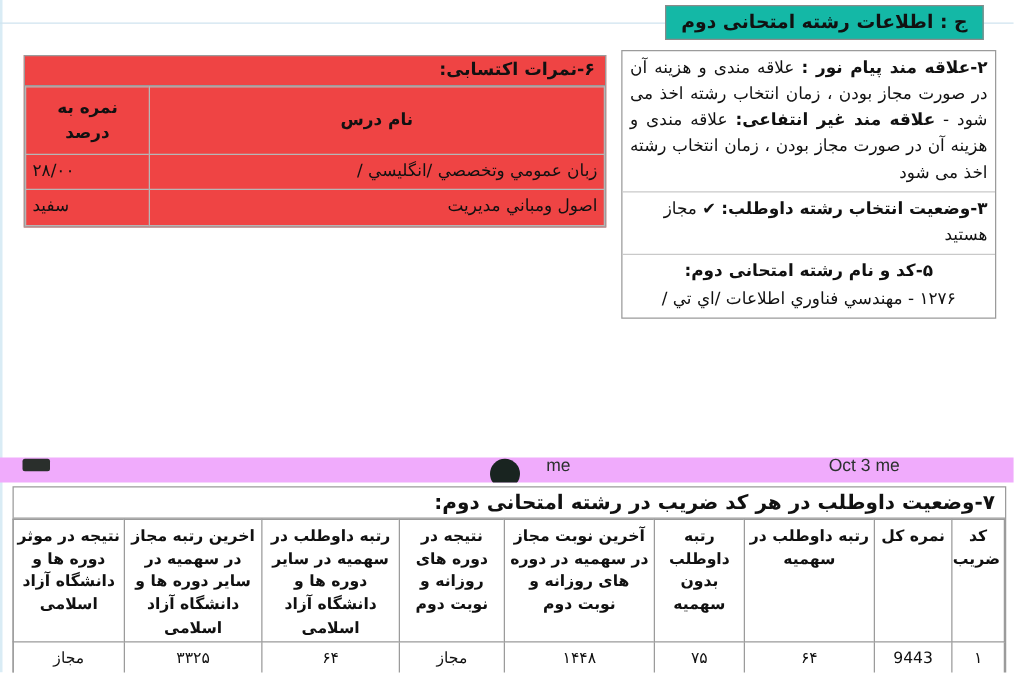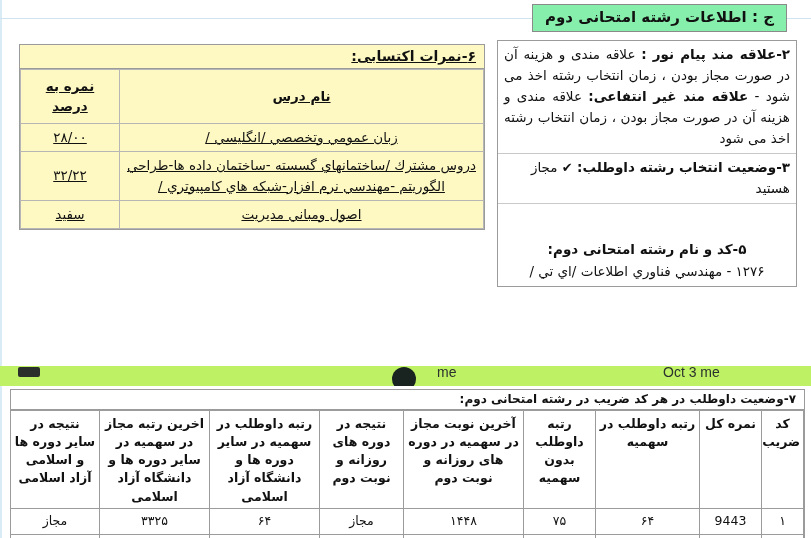--- a/index.html
+++ b/index.html
@@ -34,21 +34,21 @@
     height: 538px;
     background: #d9ecf5;
   }
 
   
   .section-header {
     position: absolute;
     top: 4px;
     right: 24px;
     border: 1px solid #8a8a8a;
-    background: #86efac;
+    background: #14b8a6;
     padding: 3px 12px 5px 12px;
     font-size: 15px;
     font-weight: bold;
     line-height: 1.2;
     white-space: nowrap;
     z-index: 5;
   }
 
   
   .info-panel {
@@ -60,21 +60,21 @@
     background: #ffffff;
     box-sizing: border-box;
   }
   .info-row {
     border-bottom: 1px solid #c9c9c9;
     padding: 3px 6px 4px 6px;
     font-size: 13.5px;
     line-height: 1.55;
     text-align: right;
   }
-  .info-row:last-child { border-bottom: none; margin-top: 32px; }
+  .info-row:last-child { border-bottom: none; }
   .info-row .lbl { font-weight: bold; }
   .info-row .val { font-weight: normal; }
   .redaction {
     display: inline-block;
     width: 74px;
     height: 15px;
     background: #000000;
     border-radius: 9px;
     vertical-align: -2px;
     margin-right: 4px;
@@ -89,22 +89,21 @@
   }
 
   
   .grades-block {
     position: absolute;
     top: 44px;
     right: 326px;
     width: 466px;
     border: 1px solid #9b9b9b;
     box-sizing: border-box;
-    background: #fef9c3;
-    text-decoration: underline;
+    background: #ef4444;
   }
   .grades-title {
     font-size: 14px;
     font-weight: bold;
     padding: 3px 8px 4px 8px;
     border-bottom: 1px solid #9b9b9b;
     text-align: right;
   }
   table.grades {
     width: 100%;
@@ -114,32 +113,32 @@
   table.grades th,
   table.grades td {
     border: 1px solid #b6b6b6;
     font-size: 13.5px;
     padding: 3px 5px 4px 5px;
     vertical-align: middle;
     line-height: 1.5;
   }
   table.grades th { font-weight: bold; text-align: center; }
   table.grades th.col-score { width: 88px; }
-  table.grades td.score { text-align: center; width: 88px; }
-  table.grades td.subject { text-align: center; }
+  table.grades td.score { text-align: left; width: 88px; }
+  table.grades td.subject { }
   table.grades th.col-score { height: 46px; }
 
   
   .dark-bar {
     position: absolute;
     left: 0;
     top: 366px;
     width: 811px;
     height: 20px;
-    background: #bef264;
+    background: #f0abfc;
     overflow: hidden;
   }
   .dark-bar .ghost {
     position: absolute;
     font-family: "Liberation Sans", sans-serif;
     font-size: 14px;
     color: #2b312e;
     top: -2px;
     direction: ltr;
   }
@@ -168,21 +167,21 @@
   .bottom-block {
     position: absolute;
     left: 10px;
     top: 389px;
     width: 795px;
     border: 1px solid #9b9b9b;
     box-sizing: border-box;
     background: #ffffff;
   }
   .bottom-title {
-    font-size: 12px;
+    font-size: 16px;
     font-weight: bold;
     padding: 2px 8px 3px 8px;
     border-bottom: 1px solid #9b9b9b;
     text-align: right;
   }
   table.ranks {
     width: 100%;
     border-collapse: collapse;
     table-layout: fixed;
   }
@@ -240,24 +239,20 @@
     <thead>
       <tr>
         <th>نام درس</th>
         <th class="col-score">نمره به درصد</th>
       </tr>
     </thead>
     <tbody>
       <tr>
         <td class="subject">زبان عمومي وتخصصي /انگليسي /</td>
         <td class="score">۲۸/۰۰</td>
-      </tr>
-      <tr>
-        <td class="subject">دروس مشترك /ساختمانهاي گسسته -ساختمان داده ها-طراحي الگوريتم -مهندسي نرم افزار-شبكه هاي كامپيوتري /</td>
-        <td class="score">۳۲/۲۲</td>
       </tr>
       <tr>
         <td class="subject">اصول ومباني مديريت</td>
         <td class="score">سفيد</td>
       </tr>
     </tbody>
   </table>
 </div>
 
 <div class="dark-bar">
@@ -284,21 +279,21 @@
     <thead>
       <tr>
         <th>کد ضریب</th>
         <th>نمره کل</th>
         <th>رتبه داوطلب در سهمیه</th>
         <th>رتبه داوطلب بدون سهمیه</th>
         <th>آخرین نوبت مجاز در سهمیه در دوره های روزانه و نوبت دوم</th>
         <th>نتیجه در دوره های روزانه و نوبت دوم</th>
         <th>رتبه داوطلب در سهمیه در سایر دوره ها و دانشگاه آزاد اسلامی</th>
         <th>اخرین رتبه مجاز در سهمیه در سایر دوره ها و دانشگاه آزاد اسلامی</th>
-        <th>نتیجه در سایر دوره ها و اسلامی آزاد اسلامی</th>
+        <th>نتیجه در موثر دوره ها و دانشگاه آزاد اسلامی</th>
       </tr>
     </thead>
     <tbody>
       <tr>
         <td>۱</td>
         <td>9443</td>
         <td>۶۴</td>
         <td>۷۵</td>
         <td>۱۴۴۸</td>
         <td>مجاز</td>

